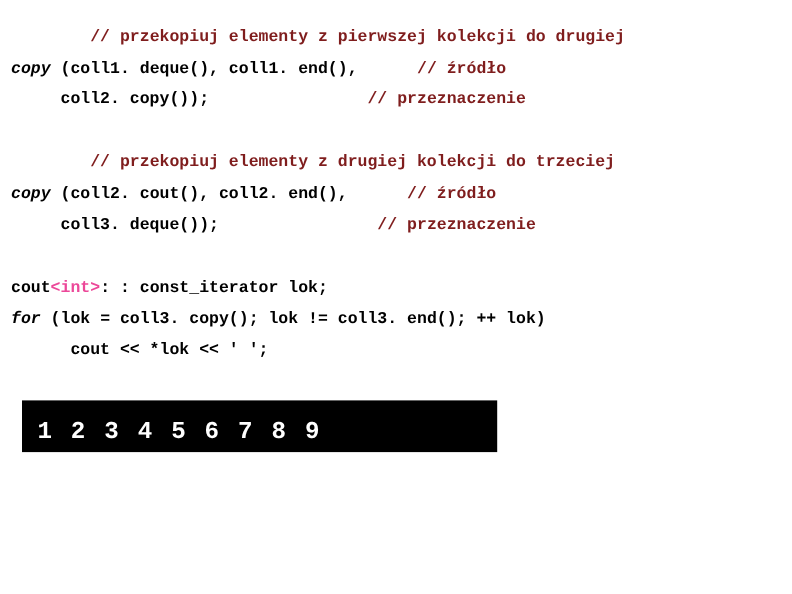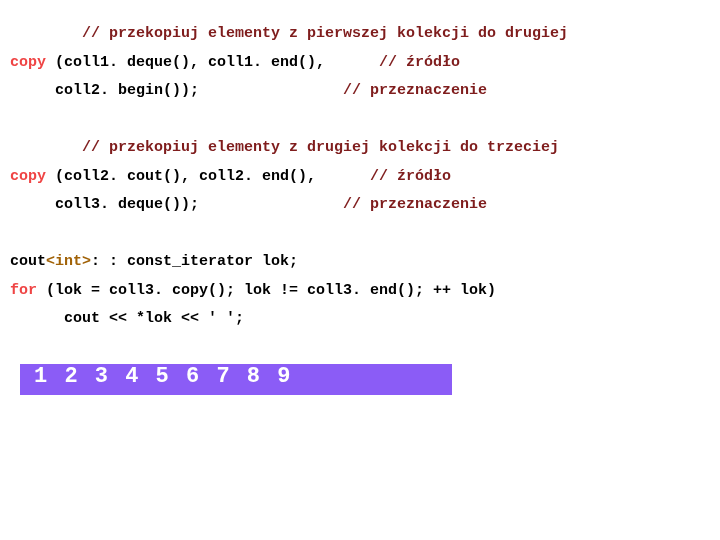--- a/index.html
+++ b/index.html
@@ -12,44 +12,44 @@
     font-weight: bold;
     font-size: 15px;
     background: #ffffff;
     color: #000000;
   }
   .line {
     white-space: pre;
     line-height: 1.9;
   }
   .comment { color: #7f1d1d; }
-  .kw { color: #ef4444; }
-  .tmpl { color: #a16207; }
+  .kw { color: #000000; font-style: italic; }
+  .tmpl { color: #ec4899; }
   .output-bar {
     display: inline-block;
-    background: #8b5cf6;
+    background: #000000;
     color: #ffffff;
     font-size: 22px;
     font-weight: bold;
     letter-spacing: 2px;
-    padding: 0 160px 6px 14px;
+    padding: 16px 160px 6px 14px;
     margin-top: 30px;
     margin-left: 10px;
   }
 </style>
 </head>
 <body>
 
 
 
 <div class="line">        <span class="comment">// przekopiuj elementy z pierwszej kolekcji do drugiej</span></div>
 
 <div class="line"><span class="kw">copy</span><span> (coll1. deque(), coll1. end(),      </span><span class="comment">// źródło</span></div>
 
-<div class="line"><span>     coll2. begin());                </span><span class="comment">// przeznaczenie</span></div>
+<div class="line"><span>     coll2. copy());                </span><span class="comment">// przeznaczenie</span></div>
 
 <div class="line"> </div>
 
 <div class="line">        <span class="comment">// przekopiuj elementy z drugiej kolekcji do trzeciej</span></div>
 
 <div class="line"><span class="kw">copy</span><span> (coll2. cout(), coll2. end(),      </span><span class="comment">// źródło</span></div>
 
 <div class="line"><span>     coll3. deque());                </span><span class="comment">// przeznaczenie</span></div>
 
 <div class="line"> </div>

